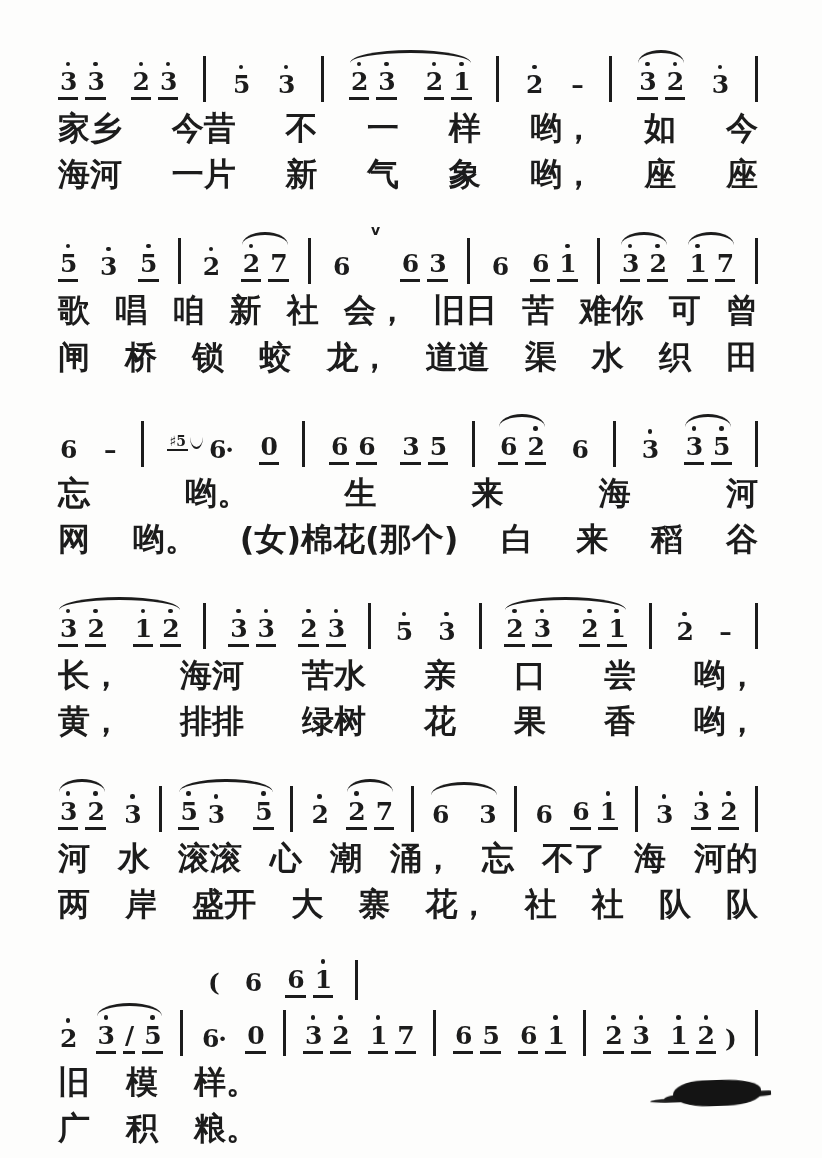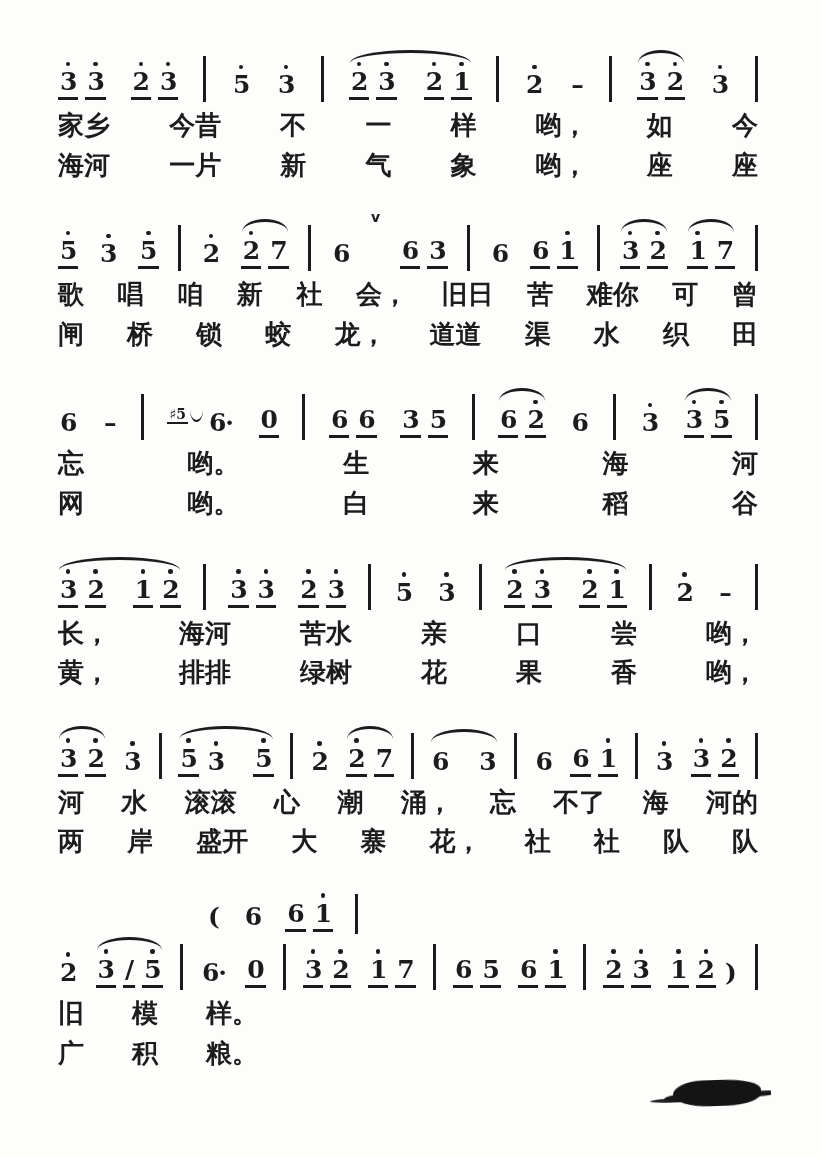--- a/index.html
+++ b/index.html
@@ -47,21 +47,21 @@
     border-bottom-right-radius:50% 100%;
   }
 
   
   .pickup-row { display:flex; align-items:flex-end; gap:22px; margin-left:148px; height:46px; margin-bottom:-4px; }
   .pickup-row .bar { height:40px; }
 
   
   .lyric-row {
     display:flex; justify-content:space-between; align-items:baseline;
-    margin-top:11px; font-size:26px; font-weight:bold; line-height:1.1;
+    margin-top:11px; font-size:32px; font-weight:bold; line-height:1.1;
     letter-spacing:0;
   }
   .lyric-row.short { width:200px; }
   .syl { white-space:nowrap; }
 
   
   .smudge {
     position:absolute; left:673px; top:1080px; width:88px; height:26px;
     background:#141414;
     border-radius:46% 60% 52% 55%/70% 55% 60% 65%;
@@ -397,20 +397,21 @@
           <span class="syl">忘</span>
           <span class="syl">哟。</span>
           <span class="syl">生</span>
           <span class="syl">来</span>
           <span class="syl">海</span>
           <span class="syl">河</span>
         </div>
         <div class="lyric-row">
           <span class="syl">网</span>
           <span class="syl">哟。</span>
+          <span class="syl">(女)棉花(那个)</span>
           <span class="syl">白</span>
           <span class="syl">来</span>
           <span class="syl">稻</span>
           <span class="syl">谷</span>
         </div>
       </div>
       <div class="system">
         <div class="note-row">
           <span class="grp slur">
             <span class="note">

